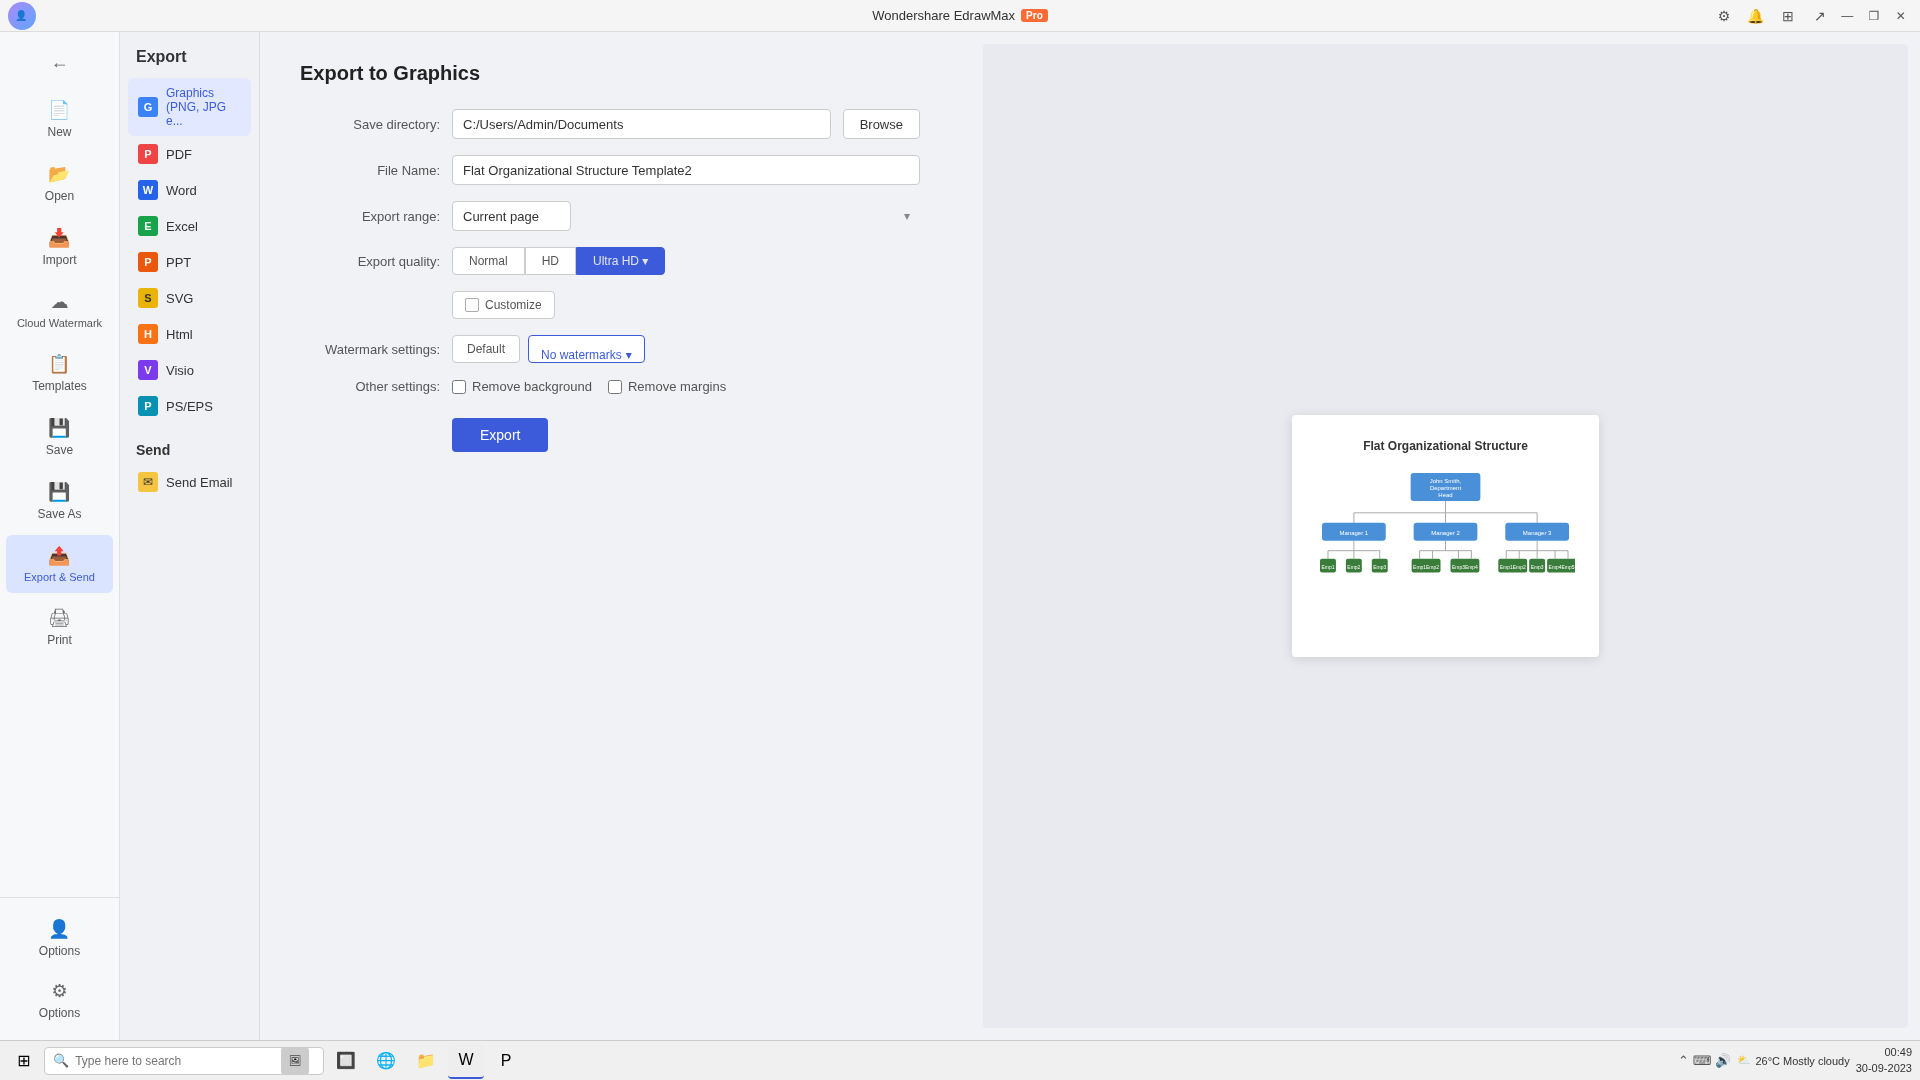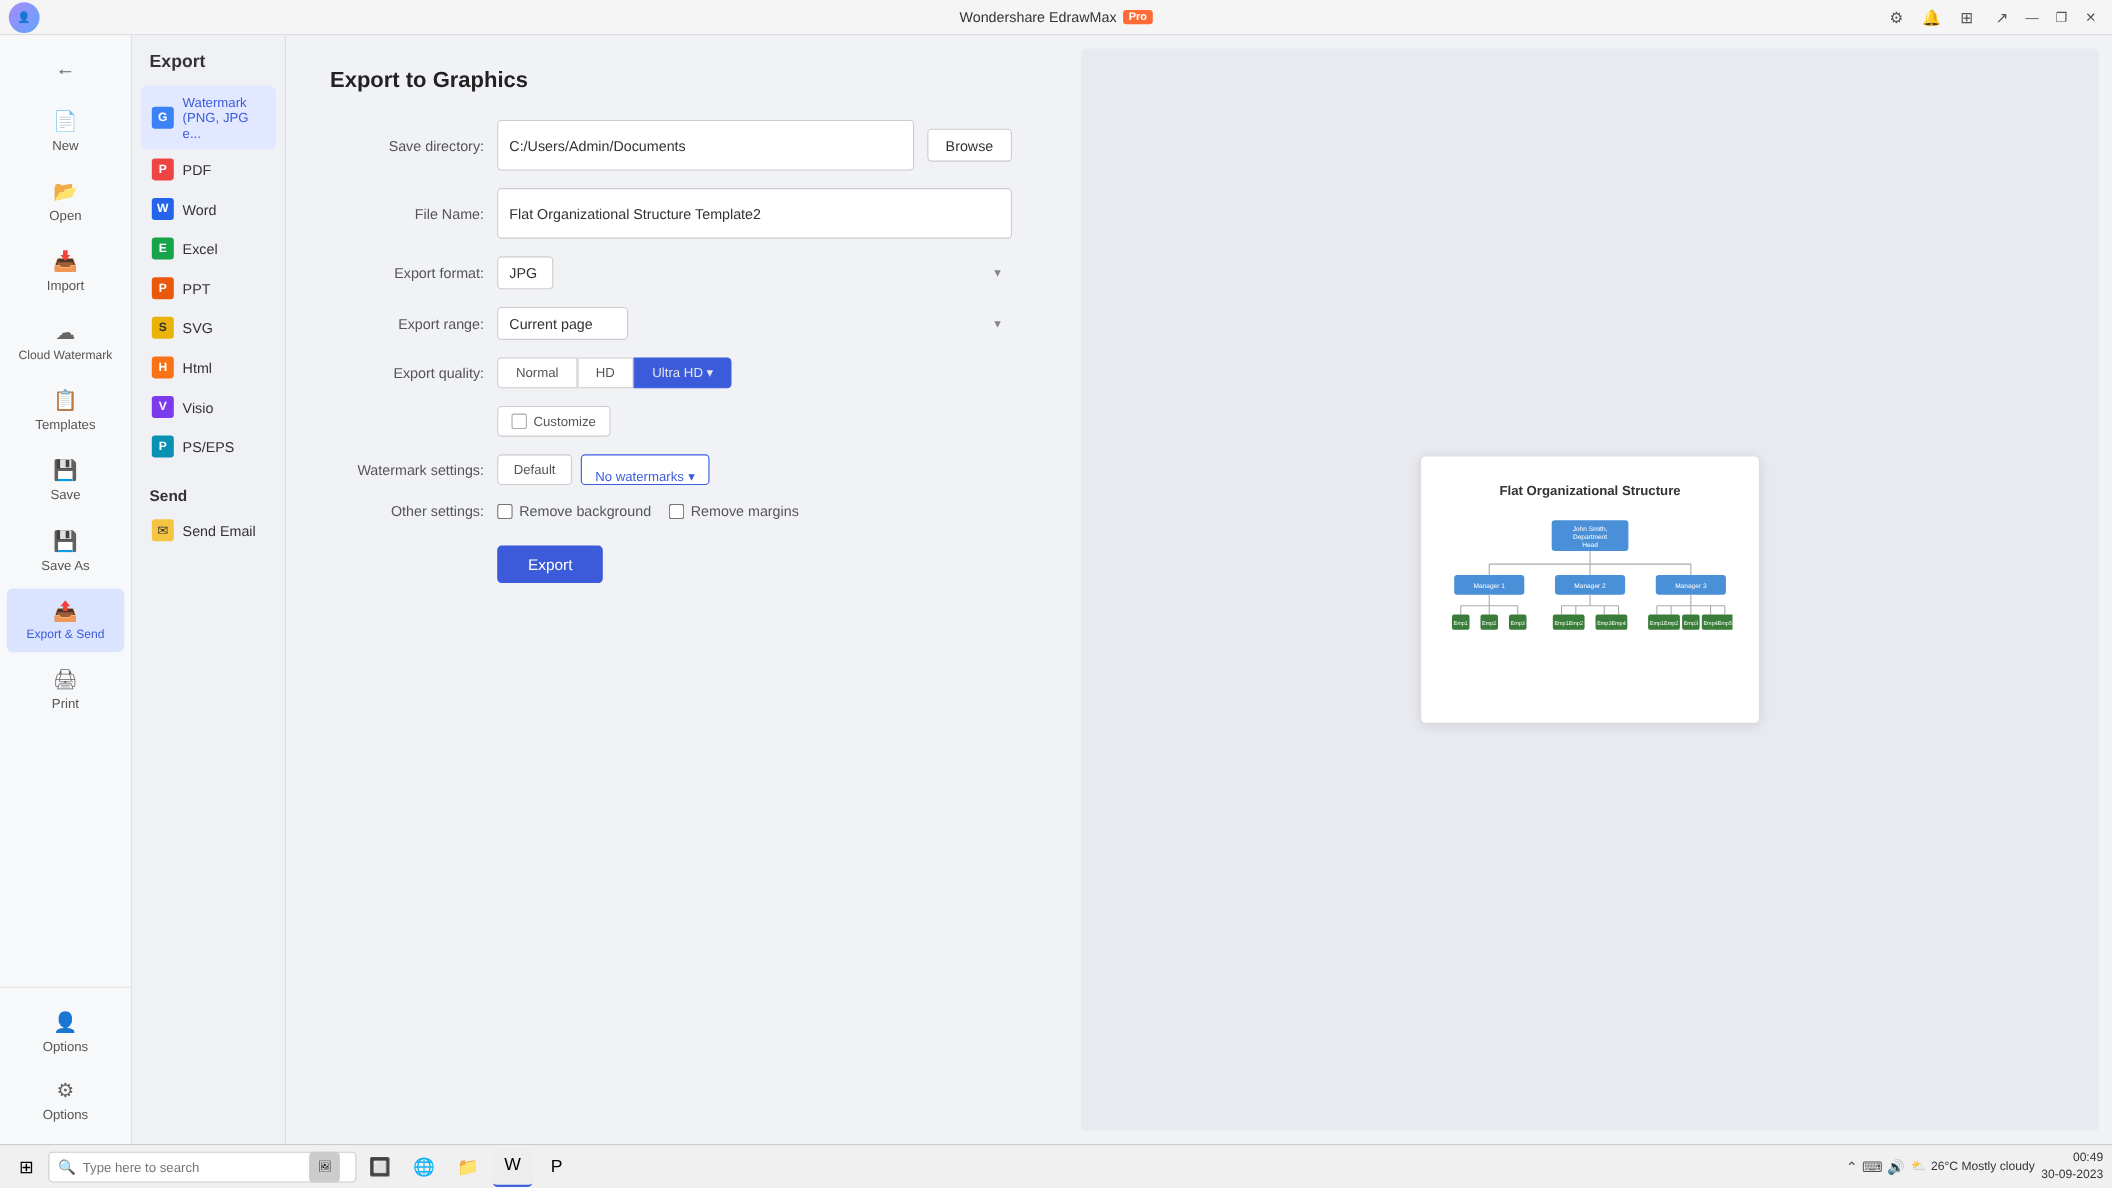--- a/index.html
+++ b/index.html
@@ -192,21 +192,21 @@
     }
     .form-label {
       width: 140px;
       font-size: 13px;
       color: #555;
       text-align: right;
       flex-shrink: 0;
     }
     .form-input {
       flex: 1;
-      height: 46px;
+      height: 30px;
       border: 1px solid #ccc;
       border-radius: 4px;
       padding: 0 10px;
       font-size: 13px;
       background: white;
       color: #333;
     }
     .browse-btn {
       height: 30px;
       padding: 0 16px;
@@ -531,21 +531,21 @@
     </div>
   </div>
 
   <div class="export-panel">
     <div class="export-panel-title">
       <span>Export</span>
     </div>
     <div class="export-section">
       <div class="export-item active">
         <div class="export-item-icon icon-graphics">G</div>
-        <span style="font-size:12px;">Watermark (PNG, JPG e...</span>
+        <span style="font-size:12px;">Graphics (PNG, JPG e...</span>
       </div>
       <div class="export-item">
         <div class="export-item-icon icon-pdf">P</div>
         <span>PDF</span>
       </div>
       <div class="export-item">
         <div class="export-item-icon icon-word">W</div>
         <span>Word</span>
       </div>
       <div class="export-item">
@@ -589,32 +589,20 @@
         <div class="form-label">Save directory:</div>
         <input class="form-input" type="text" value="C:/Users/Admin/Documents" style="flex: 1 1 0%;">
         <button class="browse-btn">Browse</button>
       </div>
 
       <div class="form-row">
         <div class="form-label">File Name:</div>
         <input class="form-input" type="text" value="Flat Organizational Structure Template2" style="flex: 1 1 0%;">
       </div>
 
-      <div class="form-row">
-        <div class="form-label">Export format:</div>
-        <div class="select-wrapper">
-          <select class="form-select">
-            <option>JPG</option>
-            <option>PNG</option>
-            <option>BMP</option>
-            <option>GIF</option>
-            <option>TIFF</option>
-          </select>
-        </div>
-      </div>
 
       <div class="form-row">
         <div class="form-label">Export range:</div>
         <div class="select-wrapper">
           <select class="form-select">
             <option>Current page</option>
             <option>All pages</option>
             <option>Selected content</option>
           </select>
         </div>

